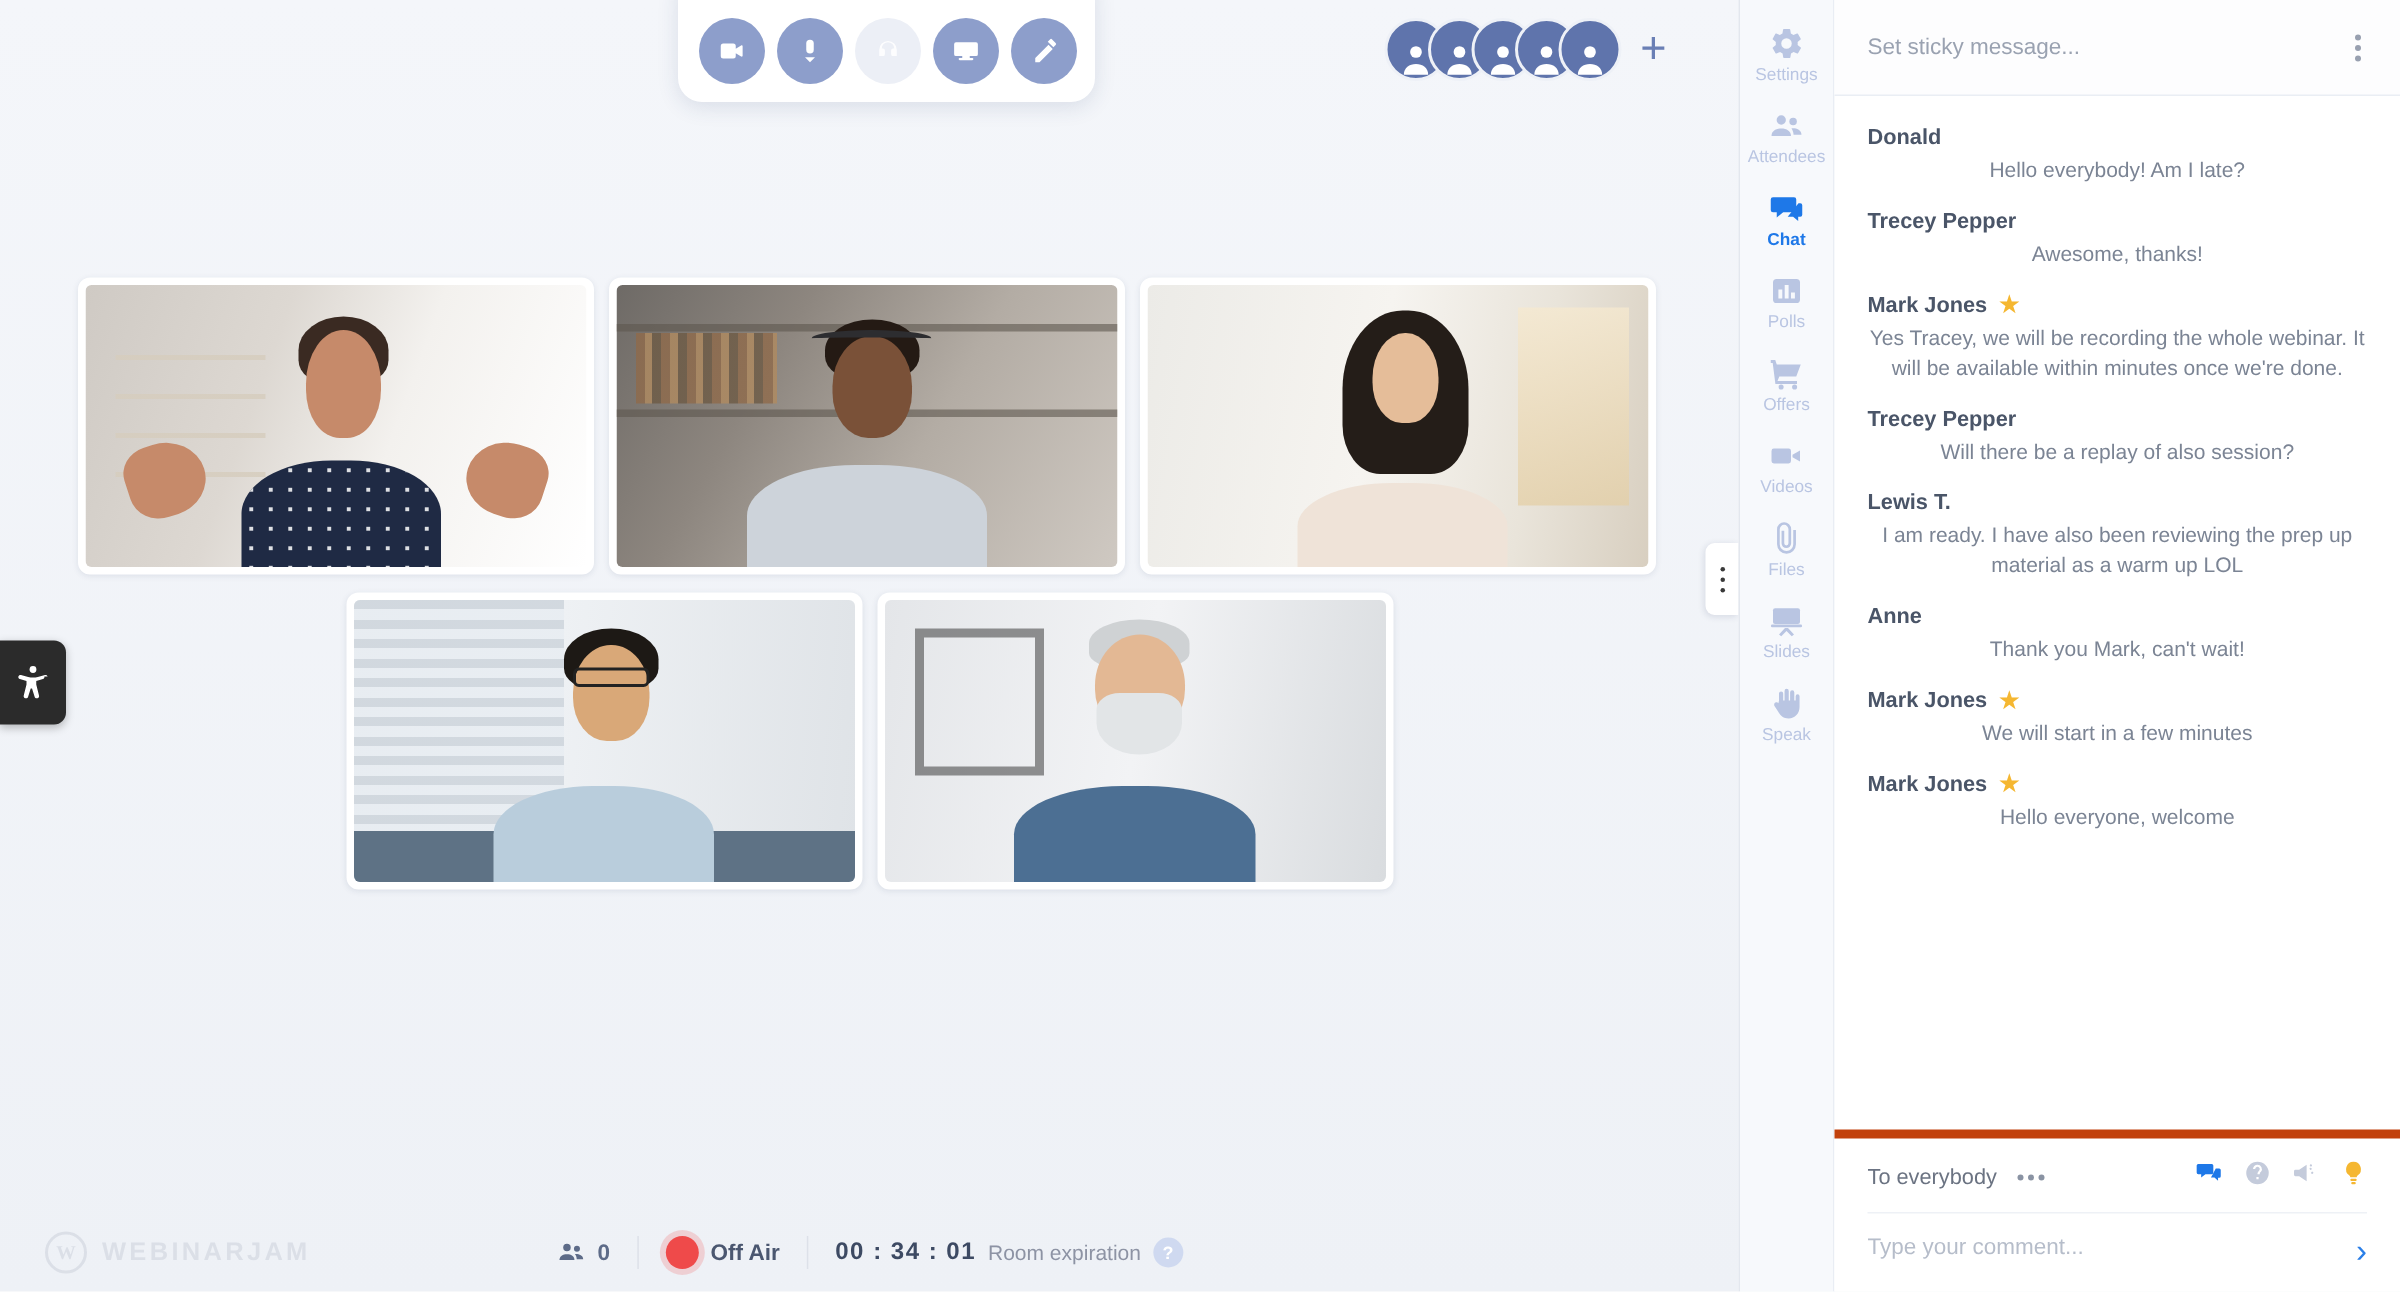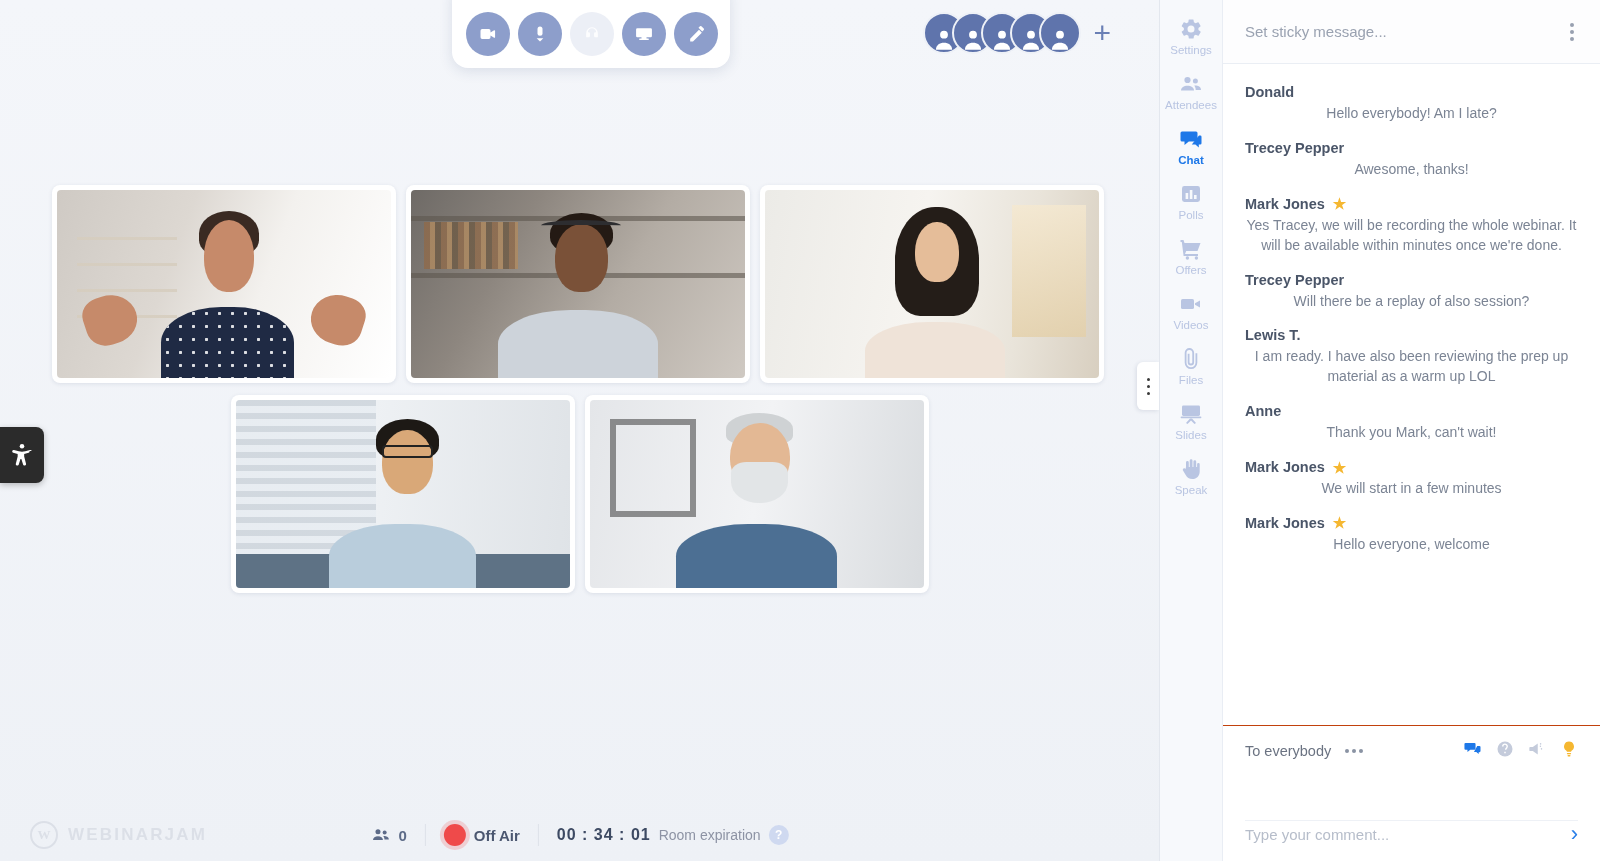--- a/index.html
+++ b/index.html
@@ -298,40 +298,40 @@
   .msg .who {
     display:flex; align-items:center; gap:8px;
     font-size: 14.5px; color:#4a5568; font-weight:600; margin-bottom:4px;
   }
   .msg .who .star { color:#f5b731; font-size:15px; line-height:1; }
   .msg .text {
     font-size: 14px; color:#7b8494; line-height: 1.42; text-align: center;
   }
 
   .compose {
-    border-top: 1px solid #c2410c;
+    border-top: 6px solid #c2410c;
     padding: 14px 22px 16px 22px;
     background:#ffffff;
   }
   .compose-top {
     display:flex; align-items:center; justify-content: space-between;
     padding-bottom: 12px;
   }
   .to-wrap { display:flex; align-items:center; gap:14px; }
   .to-label { font-size:14.5px; color:#6b7382; }
   .ellip { display:flex; gap:3px; cursor:pointer;}
   .ellip i { width:4px;height:4px;border-radius:50%;background:#8a93a3;display:block;}
   .compose-icons { display:flex; align-items:center; gap:14px; }
   .compose-icons svg { width:18px; height:18px; fill:#c4cbdb; cursor:pointer;}
   .compose-icons .on svg { fill:#1e78e8; }
   .compose-icons .bulb svg { fill:#f5b731; }
   .compose-input {
     border-top: 1px solid #eef1f6;
-    padding-top: 2px;
-    display:flex; align-items:center; justify-content:space-between;margin-top:46px;
+    padding-top: 14px;
+    display:flex; align-items:flex-start; justify-content:space-between;
   }
   .compose-input input {
     border: none; outline: none;
     font-size: 15px; color:#7b8494;
     font-family:"Liberation Sans", sans-serif;
     flex:1; background:transparent;
   }
   .compose-input input::placeholder { color:#b6bdca; }
   .send { color:#2a7fe8; font-size:22px; cursor:pointer; line-height:1; padding-left:10px;}
 </style>

